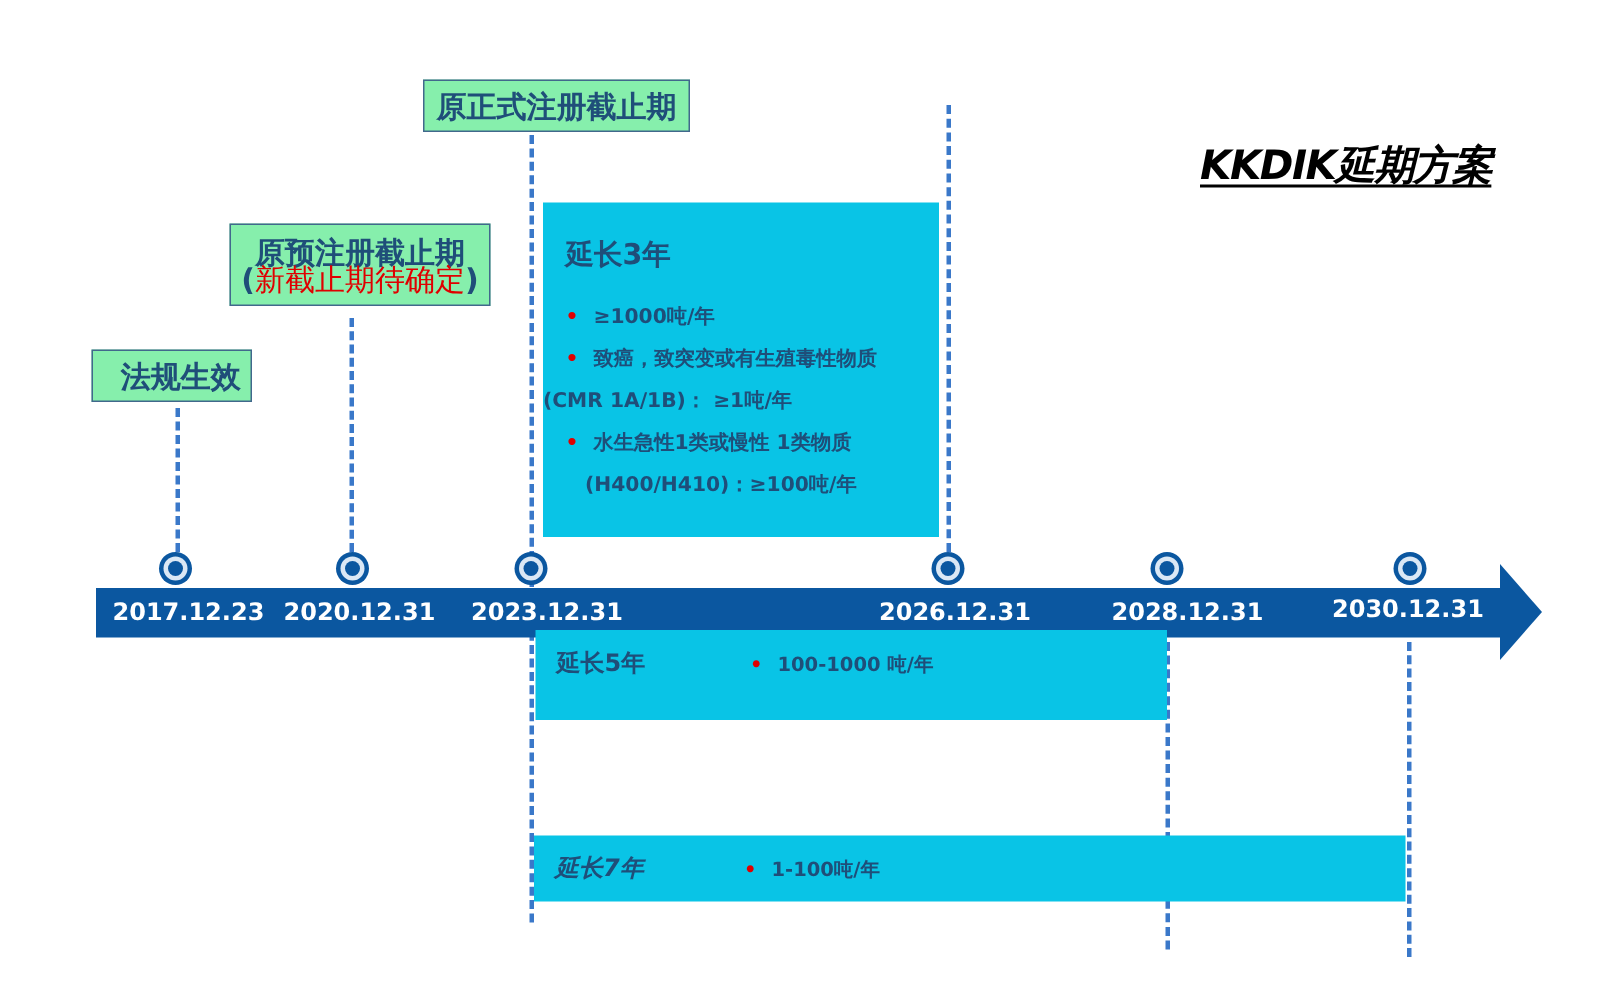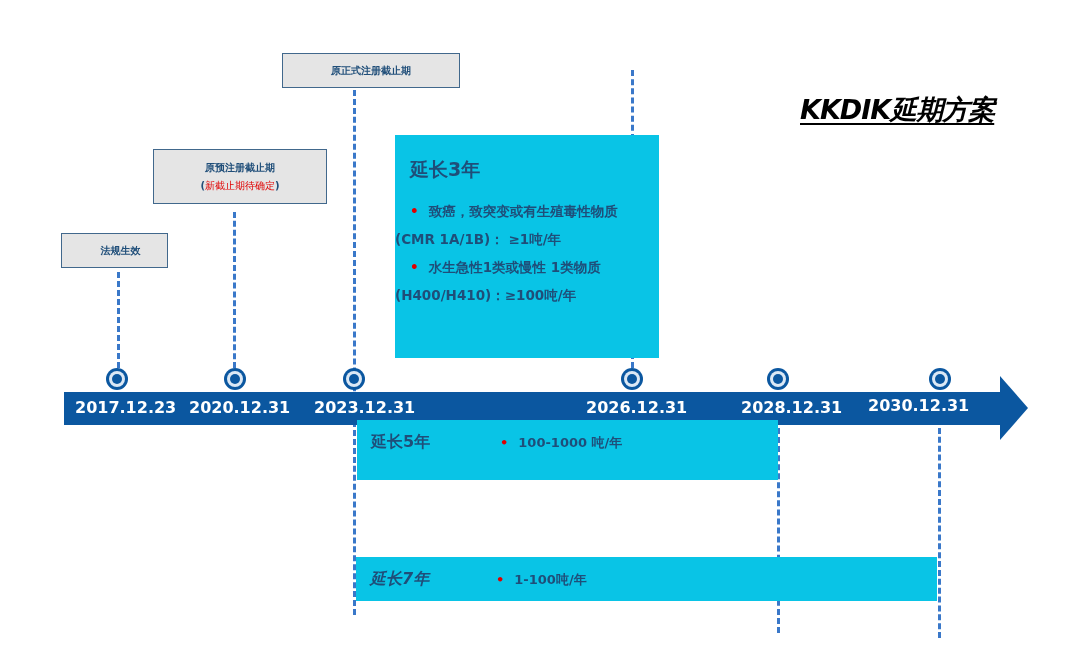--- a/index.html
+++ b/index.html
@@ -1,17 +1,17 @@
 <!DOCTYPE html>
 <html><head>
 <meta charset="utf-8">
 <style>
   html,body{margin:0;padding:0;background:#fff;}
   body{width:1080px;height:665px;position:relative;overflow:hidden;font-family:"DejaVu Sans","Liberation Sans",sans-serif;}
-  .label-box{position:absolute;border:1.5px solid #41688c;background:#e5e5e5;color:#1f4e79;font-weight:bold;font-size:10px;text-align:center;box-sizing:border-box;line-height:18px;display:flex;flex-direction:column;justify-content:center;}
+  .label-box{position:absolute;border:1.5px solid #41688c;background:#86efac;color:#1f4e79;font-weight:bold;font-size:20px;text-align:center;box-sizing:border-box;line-height:18px;display:flex;flex-direction:column;justify-content:center;}
   .label-box .red{color:#e00000;font-weight:normal;}
   .vdash{position:absolute;width:0;border-left:3px dashed #3a78c9;}
   .axis{position:absolute;left:64px;top:392px;width:938px;height:33px;background:#0b57a0;}
   .arrowhead{position:absolute;left:1000px;top:376px;width:0;height:0;border-top:32px solid transparent;border-bottom:32px solid transparent;border-left:28px solid #0b57a0;}
   .date{position:absolute;top:398px;color:#fff;font-weight:bold;font-size:16px;font-family:"DejaVu Sans","Liberation Sans",sans-serif;letter-spacing:0;}
   .marker{position:absolute;top:368px;width:22px;height:22px;border-radius:50%;background:#0b57a0;box-sizing:border-box;}
   .marker::after{content:"";position:absolute;left:3px;top:3px;width:16px;height:16px;border-radius:50%;background:#dbe8f5;}
   .marker::before{content:"";position:absolute;left:6px;top:6px;width:10px;height:10px;border-radius:50%;background:#0b57a0;z-index:2;}
   .cyanbox{position:absolute;background:#09c4e6;color:#1f4e79;font-weight:bold;}
   .bullet{color:#e00000;margin-right:10px;}
@@ -35,46 +35,47 @@
 
 <div class="label-box" style="left:153px;top:149px;width:174px;height:55px;">
   <span>原预注册截止期</span>
   <span><span>(</span><span class="red">新截止期待确定</span><span>)</span></span>
 </div>
 
 <div class="label-box" style="left:282px;top:53px;width:178px;height:35px;">
   <span>原正式注册截止期</span>
 </div>
 
-<div class="cyanbox" style="left:362px;top:135px;width:264px;height:223px;margin-left:33px;">
+<div class="cyanbox" style="left:362px;top:135px;width:264px;height:223px;">
   <div style="position:absolute;left:15px;top:22px;font-size:19px;">延长3年</div>
   <div style="position:absolute;left:15px;top:62px;font-size:13.5px;line-height:28px;white-space:nowrap;">
+    <div><span class="bullet">•</span><span>≥1000吨/年</span></div>
     <div><span class="bullet">•</span><span>致癌，致突变或有生殖毒性物质</span></div>
     <div style="margin-left:-15px;">(CMR 1A/1B)： ≥1吨/年</div>
     <div><span class="bullet">•</span><span>水生急性1类或慢性 1类物质</span></div>
-    <div style="margin-left:-15px;">(H400/H410)：≥100吨/年</div>
+    <div style="margin-left:-15px;padding-left:28px;">(H400/H410)：≥100吨/年</div>
   </div>
 </div>
 
 <div class="axis"></div>
 <div class="arrowhead"></div>
 
 <div class="marker" style="left:106px;"></div>
 <div class="marker" style="left:224px;"></div>
 <div class="marker" style="left:343px;"></div>
 <div class="marker" style="left:621px;"></div>
 <div class="marker" style="left:767px;"></div>
 <div class="marker" style="left:929px;"></div>
 
 <div class="date" style="left:75px;">2017.12.23</div>
 <div class="date" style="left:189px;">2020.12.31</div>
 <div class="date" style="left:314px;">2023.12.31</div>
 <div class="date" style="left:586px;">2026.12.31</div>
 <div class="date" style="left:741px;">2028.12.31</div>
-<div class="date" style="left:868px;top:396px;">2030.12.31</div>
+<div class="date" style="left:888px;top:396px;">2030.12.31</div>
 
 <div class="cyanbox" style="left:357px;top:420px;width:421px;height:60px;">
   <div style="position:absolute;left:14px;top:12px;font-size:16px;">延长5年</div>
   <div style="position:absolute;left:143px;top:14px;font-size:13px;white-space:nowrap;text-align:right;">
     <span class="bullet">•</span><span>100-1000 吨/年</span>
   </div>
 </div>
 
 <div class="cyanbox" style="left:356px;top:557px;width:581px;height:44px;">
   <div style="position:absolute;left:14px;top:12px;font-size:16px;font-style:italic;">延长7年</div>

